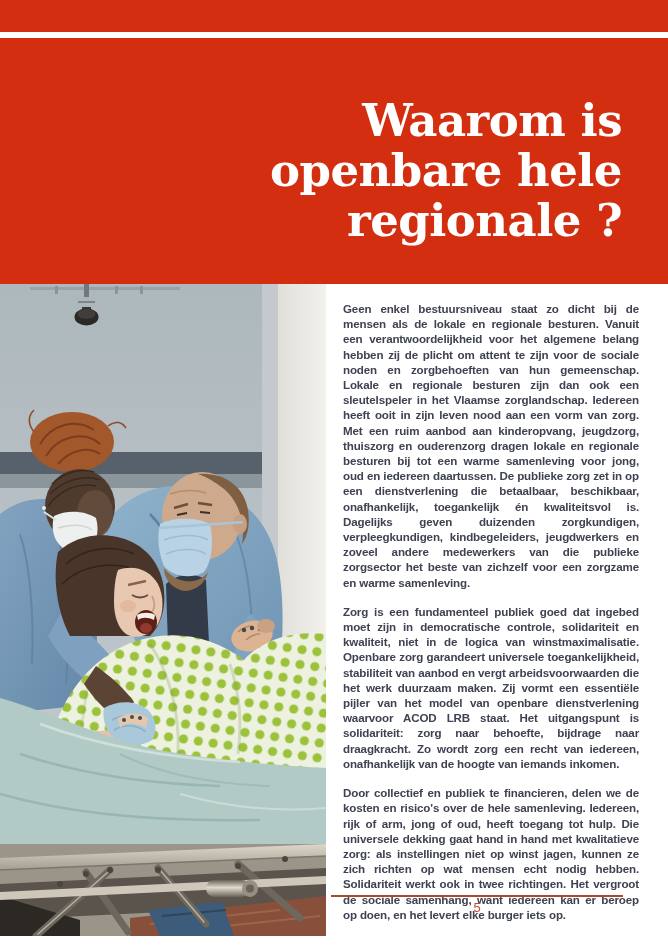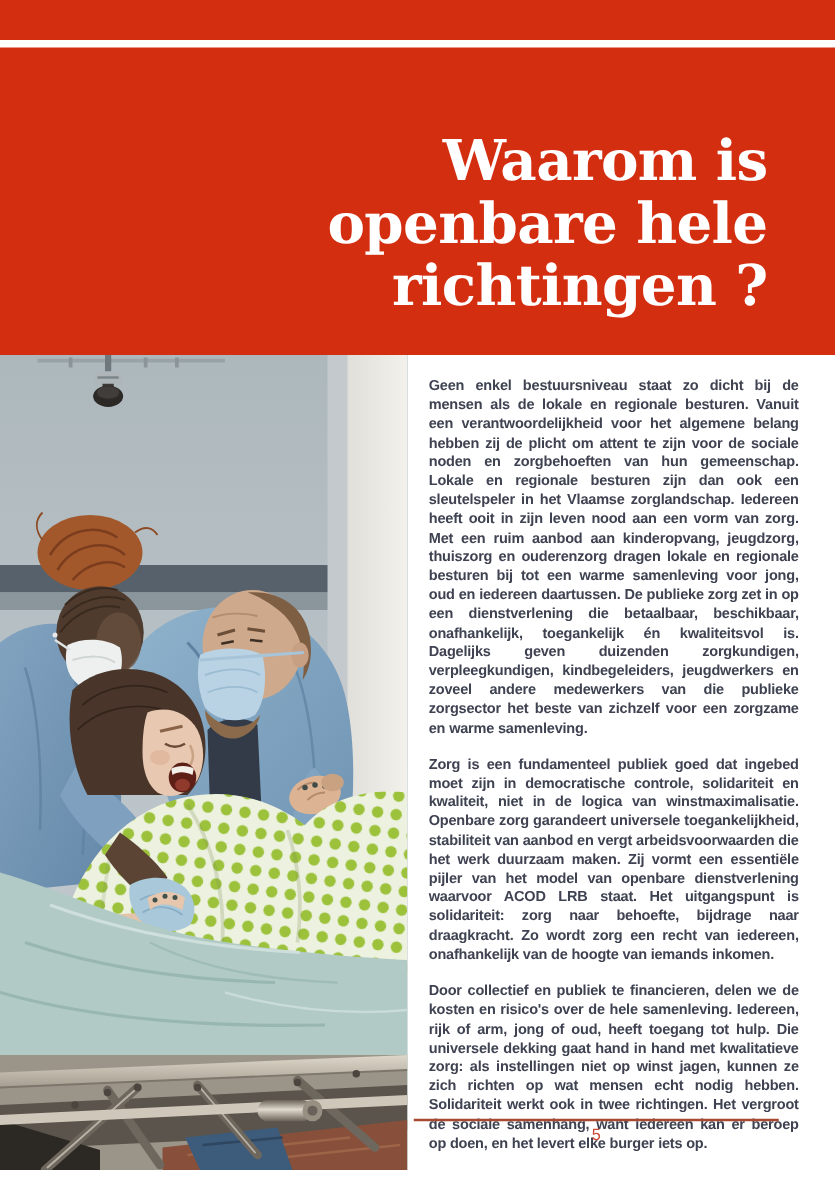--- a/index.html
+++ b/index.html
@@ -8,21 +8,21 @@
     overflow:hidden;font-family:"Liberation Sans",sans-serif;
   }
   .top-band{
     position:absolute;left:0;top:0;width:668px;height:32px;background:#d42e11;
   }
   .title-block{
     position:absolute;left:0;top:38px;width:668px;height:246px;background:#d42e11;
     box-sizing:border-box;padding:58px 46px 0 0;
   }
   .page-title{
-    margin:8px;color:#ffffff;text-align:right;
+    margin:0;color:#ffffff;text-align:right;
     font-family:"DejaVu Serif",serif;font-weight:700;
     font-size:45px;line-height:50px;letter-spacing:-0.5px;padding-left:42px;
   }
   .page-title span{display:block;}
   .photo{
     position:absolute;left:0;top:284px;width:326px;height:652px;overflow:hidden;
     background:#b6c0c5;
   }
   .photo svg{display:block;}
   .article{
@@ -44,21 +44,21 @@
 <body>
 
 <div class="page">
 
   <div class="top-band"></div>
 
   <div class="title-block">
     <h1 class="page-title">
       <span>Waarom is</span>
       <span>openbare hele</span>
-      <span>richtingen ?</span>
+      <span>regionale ?</span>
     </h1>
   </div>
 
   <div class="photo">
     <svg width="326" height="652" viewBox="0 0 326 652" xmlns="http://www.w3.org/2000/svg">
       <defs>
         <linearGradient id="wallGrad" x1="0" y1="0" x2="0" y2="1">
           <stop offset="0" stop-color="#adb8bd"></stop>
             <stop offset="1" stop-color="#c7ced2"></stop>
         </linearGradient>

